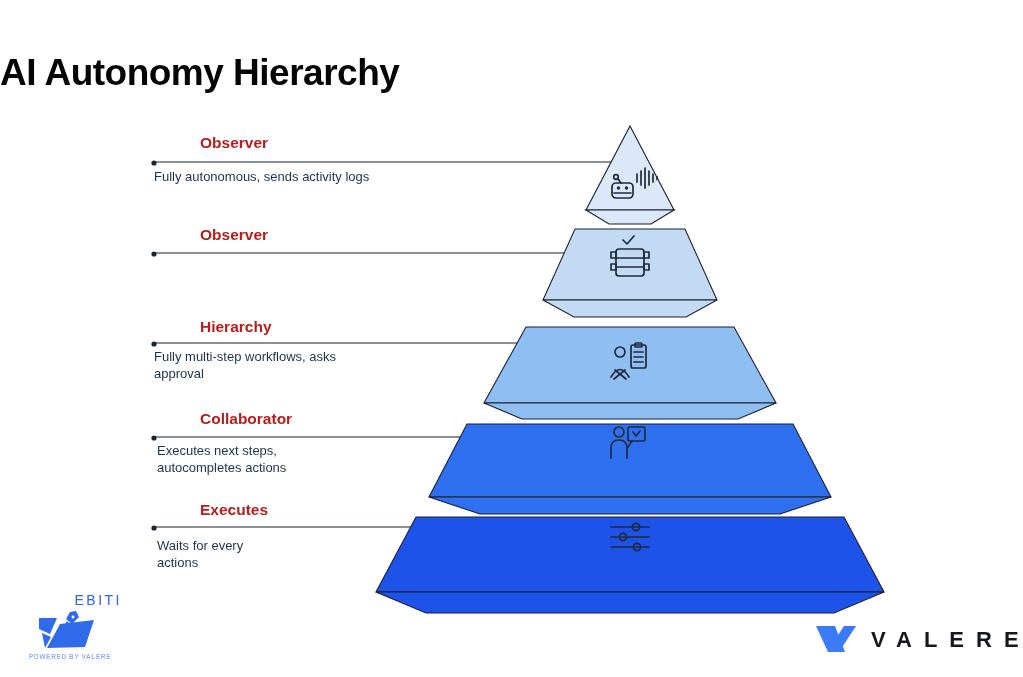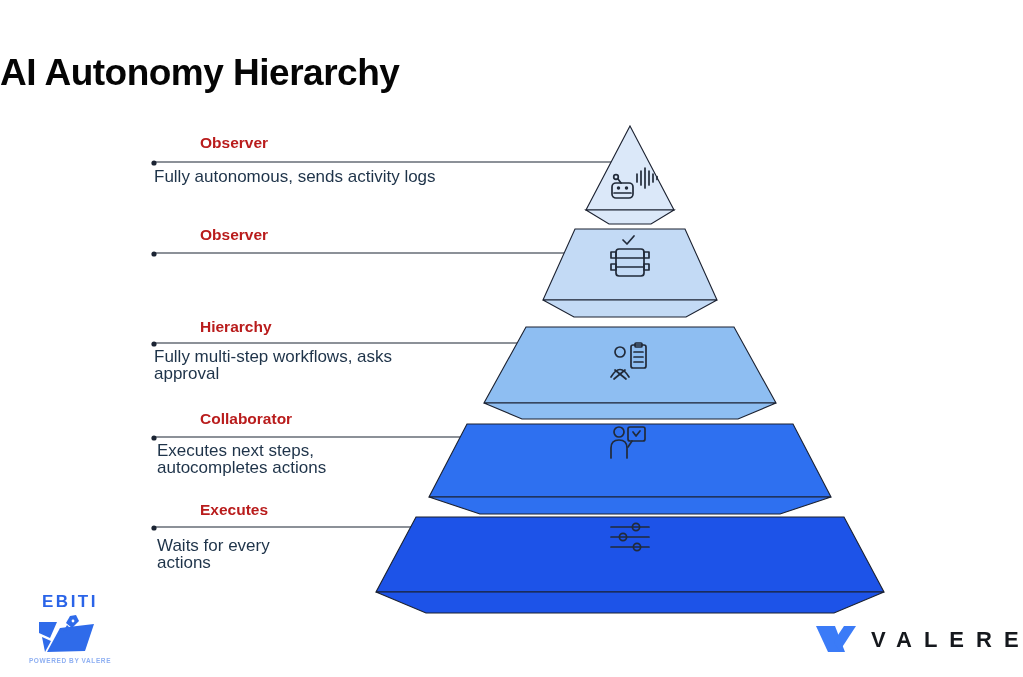--- a/index.html
+++ b/index.html
@@ -8,30 +8,30 @@
     font-family:"Liberation Sans","DejaVu Sans",sans-serif;
   }
   .title{
     position:absolute;top:52px;left:0;width:1013px;text-align:left;
     font-size:37px;font-weight:800;color:#050505;letter-spacing:-0.5px;
   }
   .lvl-name{
     position:absolute;left:152px;font-size:15.5px;font-weight:700;color:#b91c1c;margin-left:48px;
   }
   .lvl-desc{
-    position:absolute;left:154px;font-size:17px;color:#1e3349;line-height:16.5px;
+    position:absolute;left:154px;font-size:13px;color:#1e3349;line-height:16.5px;
     white-space:pre-line;
   }
   svg{position:absolute;top:0;left:0;}
   .pyr-shape{stroke:#1b2130;stroke-width:1.1;}
   .conn{stroke:#1b2433;stroke-width:1.2;}
   .icon{stroke:#212a39;stroke-width:1.7;fill:none;stroke-linecap:round;stroke-linejoin:round;}
   
   .ebiti{position:absolute;left:18px;top:592px;width:104px;text-align:center;}
-  .ebiti-name{font-size:17px;font-weight:700;letter-spacing:2.5px;color:#2a64e8;}
+  .ebiti-name{font-size:14px;font-weight:400;letter-spacing:2.5px;color:#2a64e8;text-align:right;}
   .ebiti-mark{position:relative;display:block;margin:3px auto 2px auto;}
   .ebiti-tagline{font-size:6.5px;font-weight:700;letter-spacing:0.6px;color:#8fb0f2;}
   .valere{position:absolute;left:815px;top:622px;display:flex;align-items:center;gap:12px;}
   .valere-name{font-size:22px;font-weight:600;letter-spacing:12px;color:#15181d;padding-top:2px;}
 </style>
 </head>
 <body>
 
 <div id="canvas">
 

